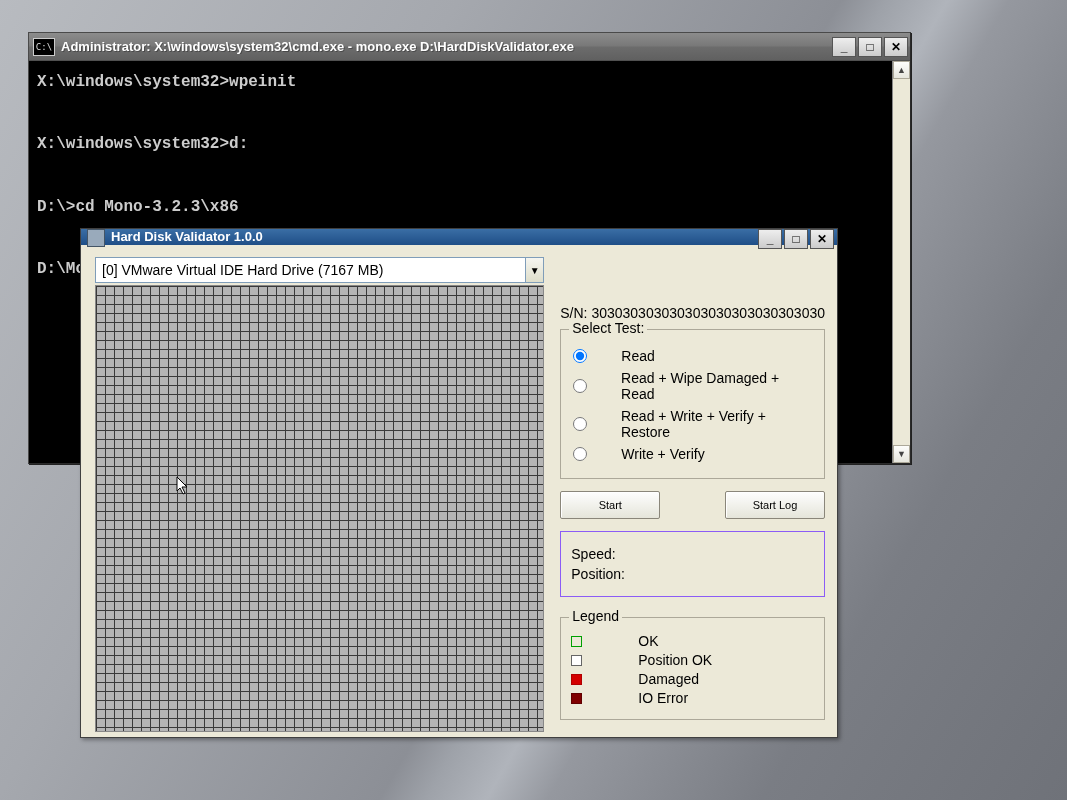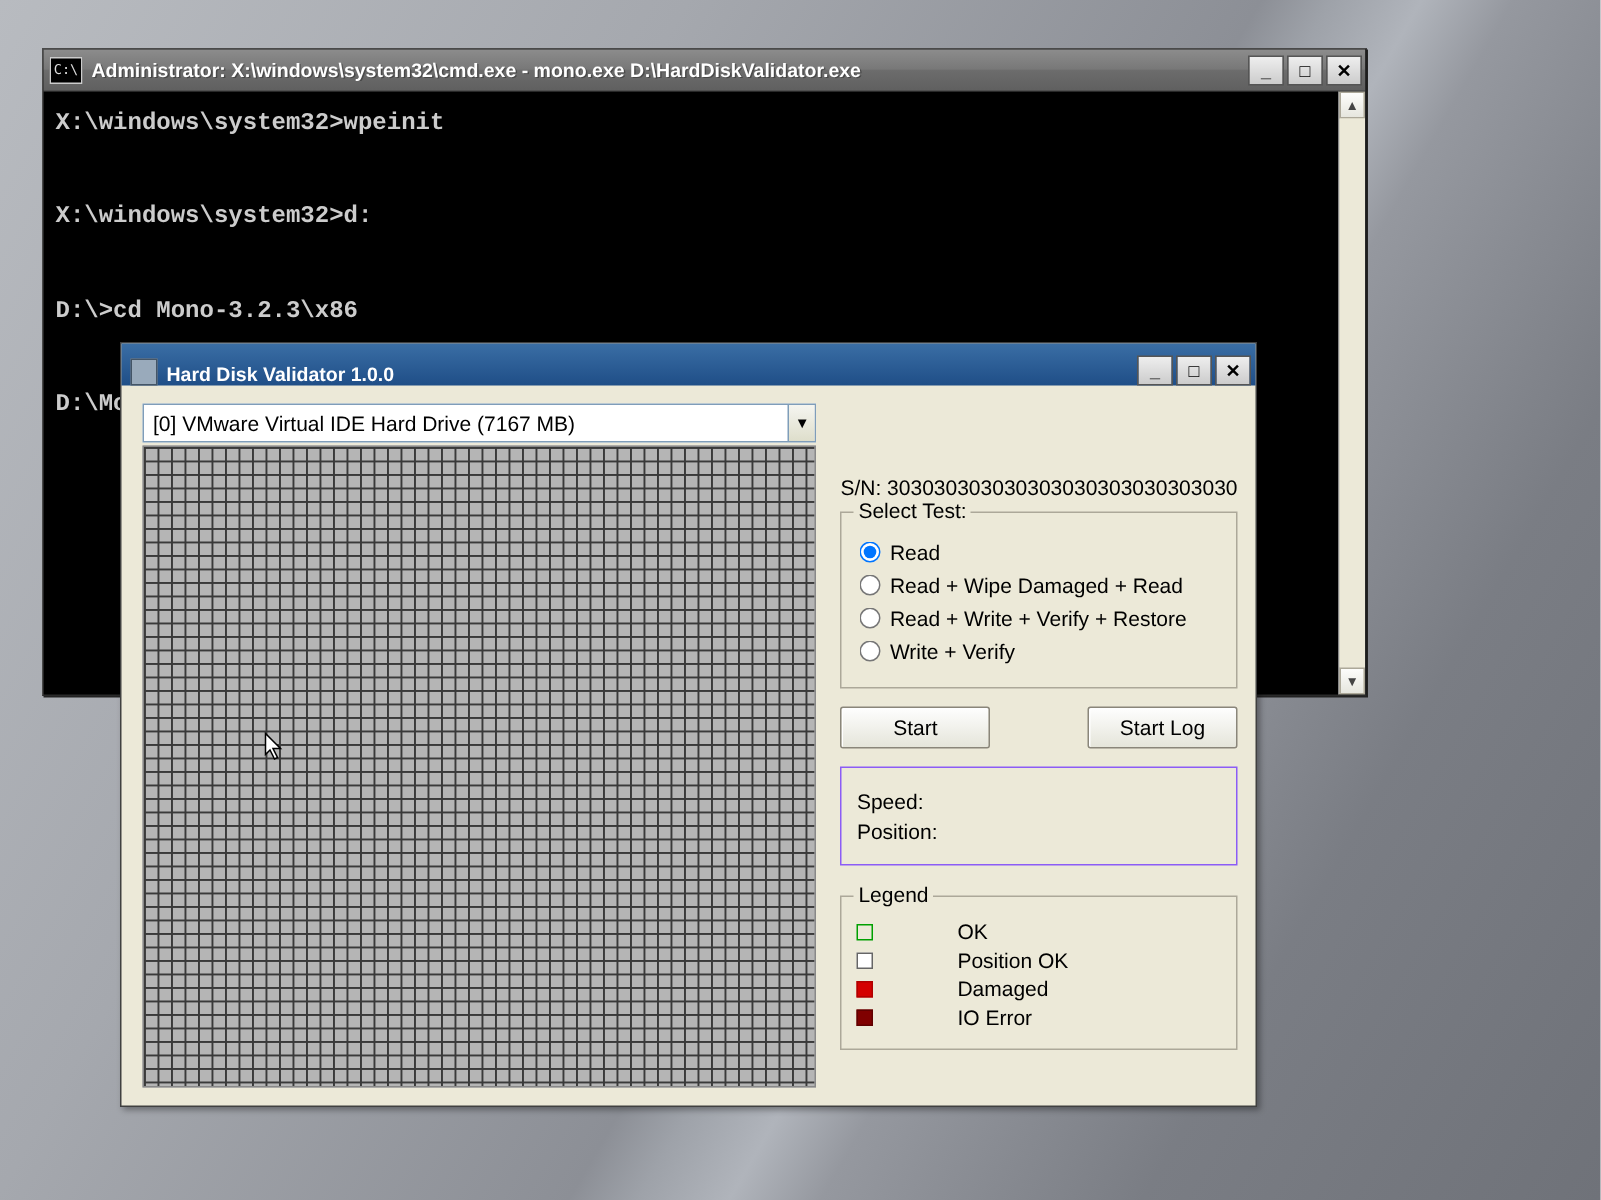--- a/index.html
+++ b/index.html
@@ -105,24 +105,24 @@
     top: 228px;
     width: 758px;
     height: 510px;
     background: #ece9d8;
     border: 1px solid #404040;
     box-shadow: 2px 2px 4px rgba(0,0,0,.35);
     display:flex;
     flex-direction:column;
   }
   .hdv-titlebar {
-    height: 28px;
+    height: 16px;
     background: linear-gradient(#3a6ea5,#1f4e87);
     display:flex;
-    align-items:flex-end;
+    align-items:flex-start;
     padding: 0 3px 0 6px;
   }
   .hdv-icon {
     width: 18px; height: 18px;
     background: #9ab; border:1px solid #456;
     margin-right:6px;
   }
   .hdv-title {
     flex:1;
     color:#fff;
@@ -187,35 +187,36 @@
   }
   .groupbox > .gb-title {
     position:absolute; top:-10px; left:8px;
     background:#ece9d8;
     padding: 0 3px;
     text-align: center;
   }
   .radio-row {
     display:flex; align-items:center;
     margin: 6px 0;
+    gap: 28px;
   }
   .radio-row input[type=radio]{
     margin: 0 6px 0 2px;
     width:14px;height:14px;
   }
   .btn-row {
     display:flex; justify-content:space-between;
     margin-bottom: 12px;
   }
   .winButton {
     width: 100px; height: 28px;
     background: linear-gradient(#fefefe,#e5e5da);
     border: 1px solid #8a867a;
     border-radius: 2px;
-    font-size: 14px;
+    font-size: 11px;
     cursor: default;
     box-shadow: 1px 1px 0 #fff inset;
   }
   .info-box {
     border: 1px solid #8b5cf6;
     padding: 10px 10px;
     margin-bottom: 20px;
   }
   .info-box div { margin: 4px 0; }
   .legend-row {

